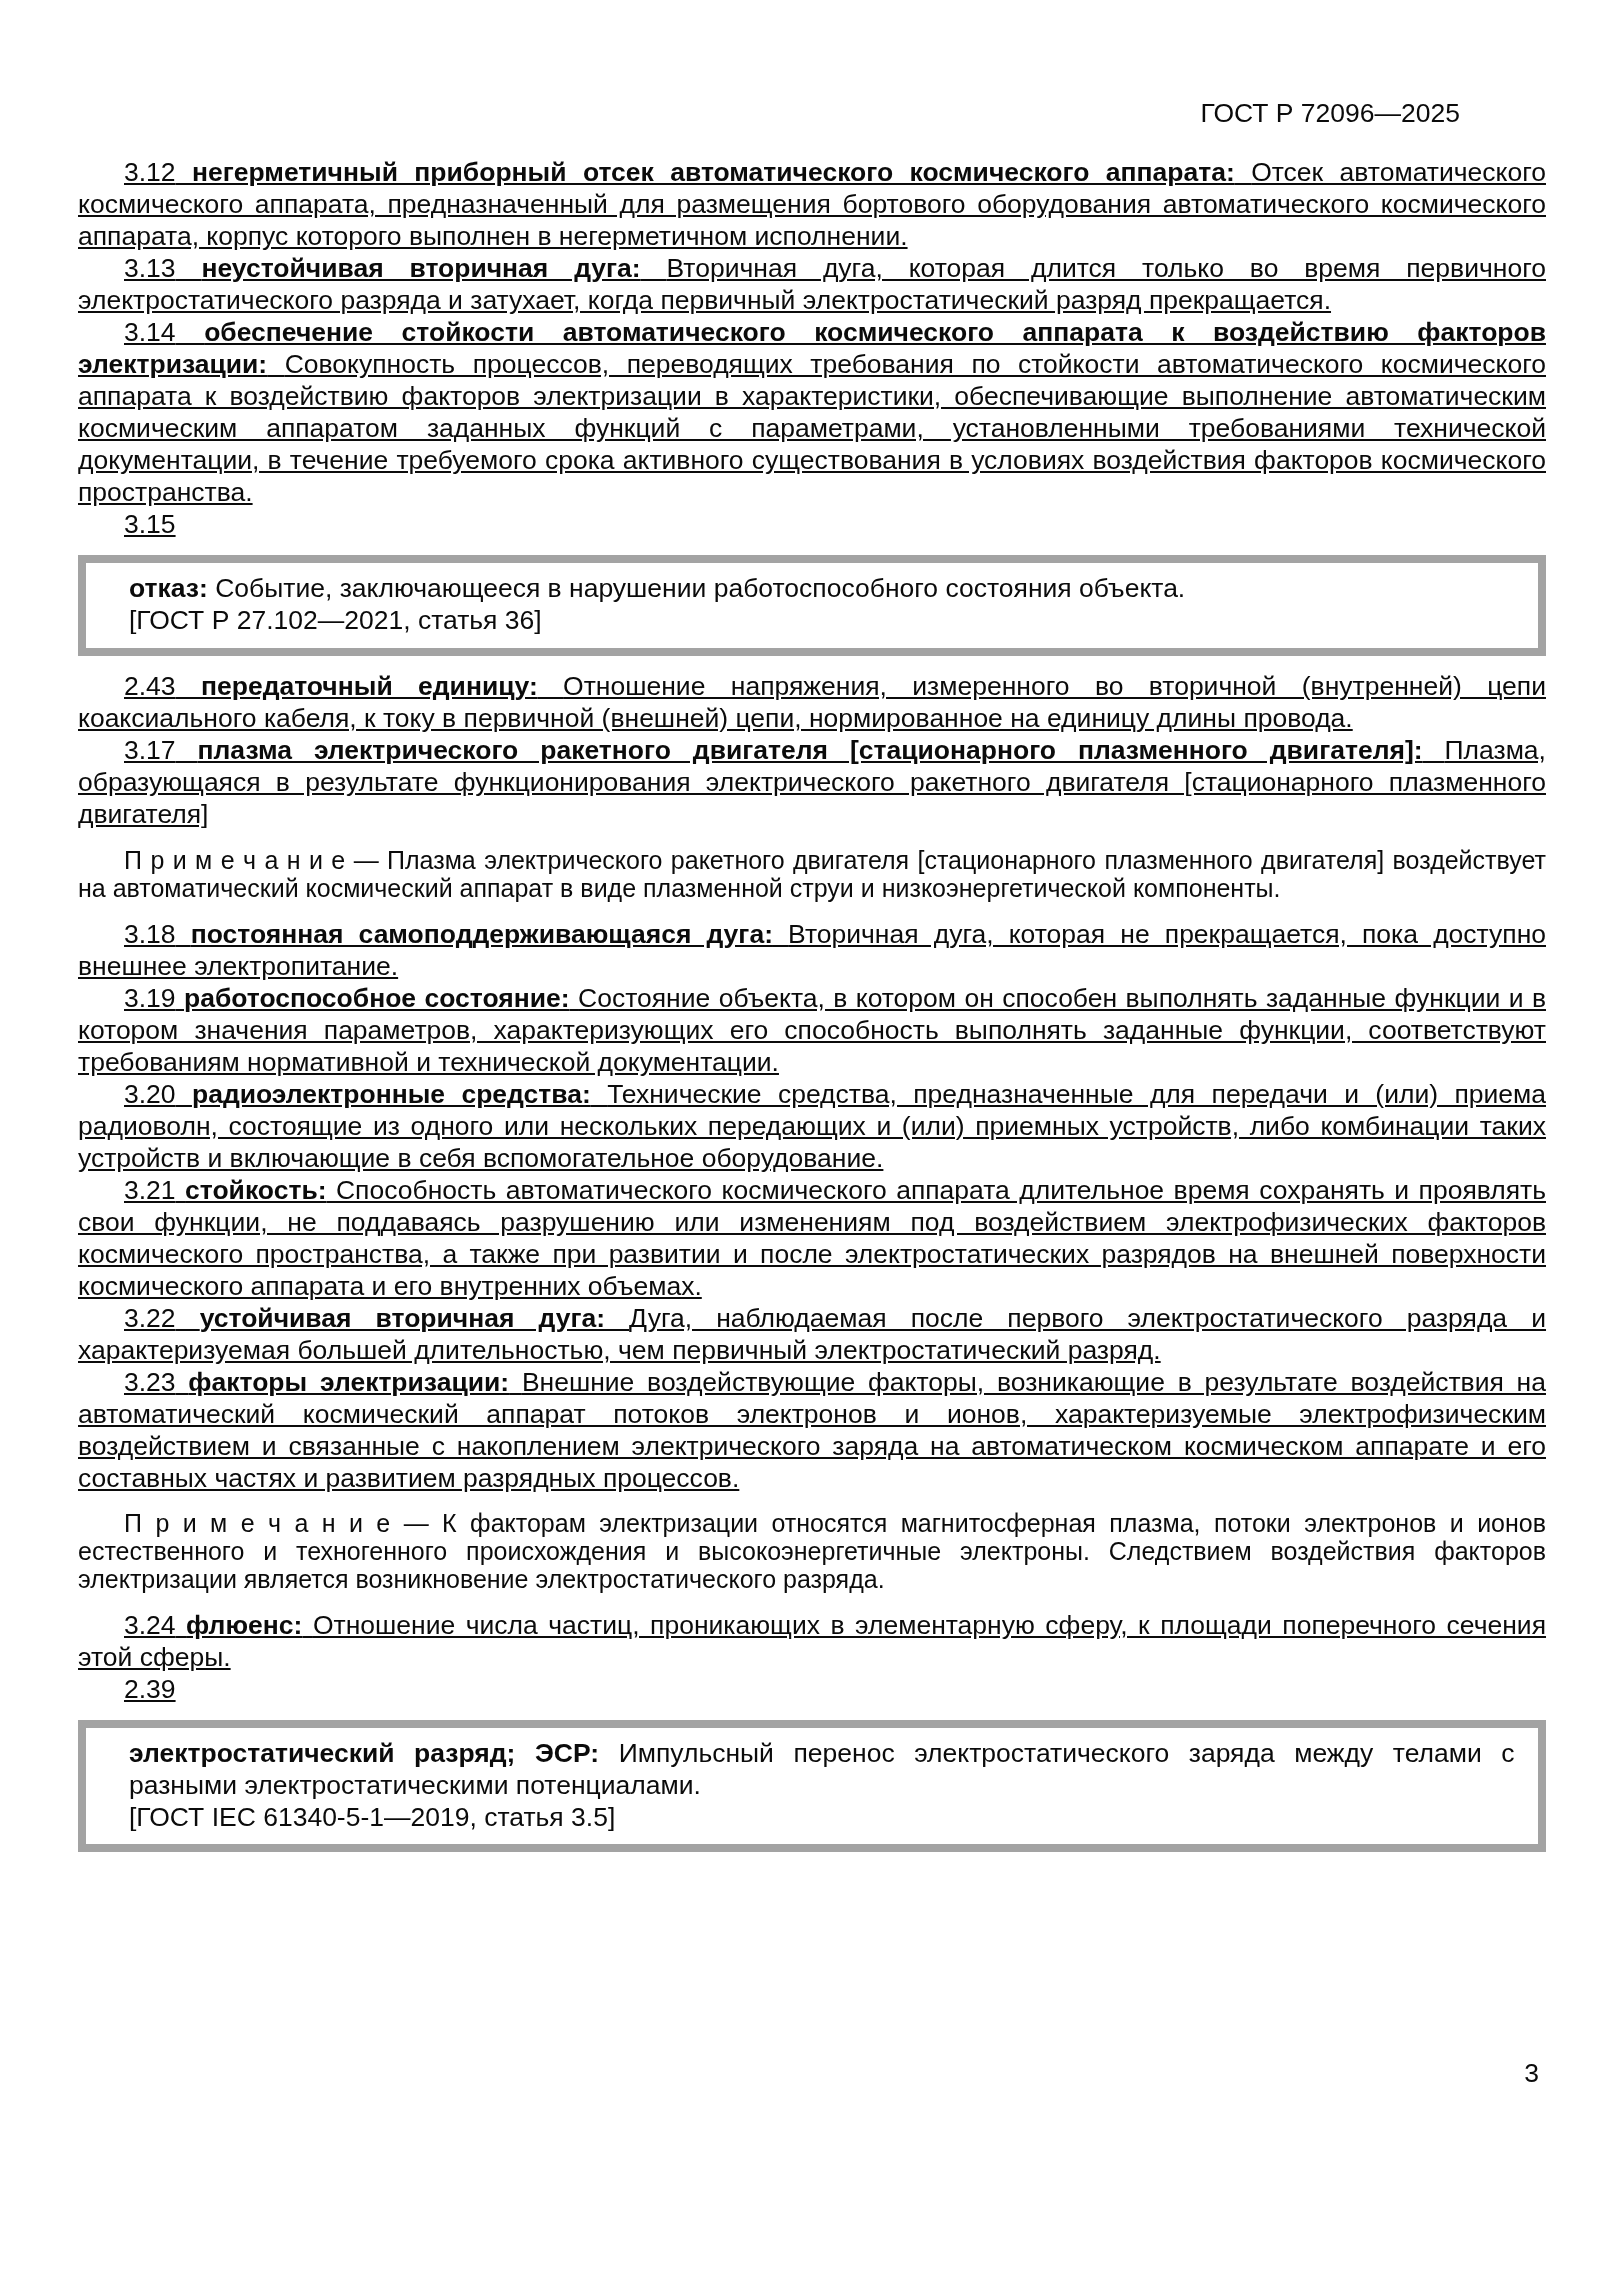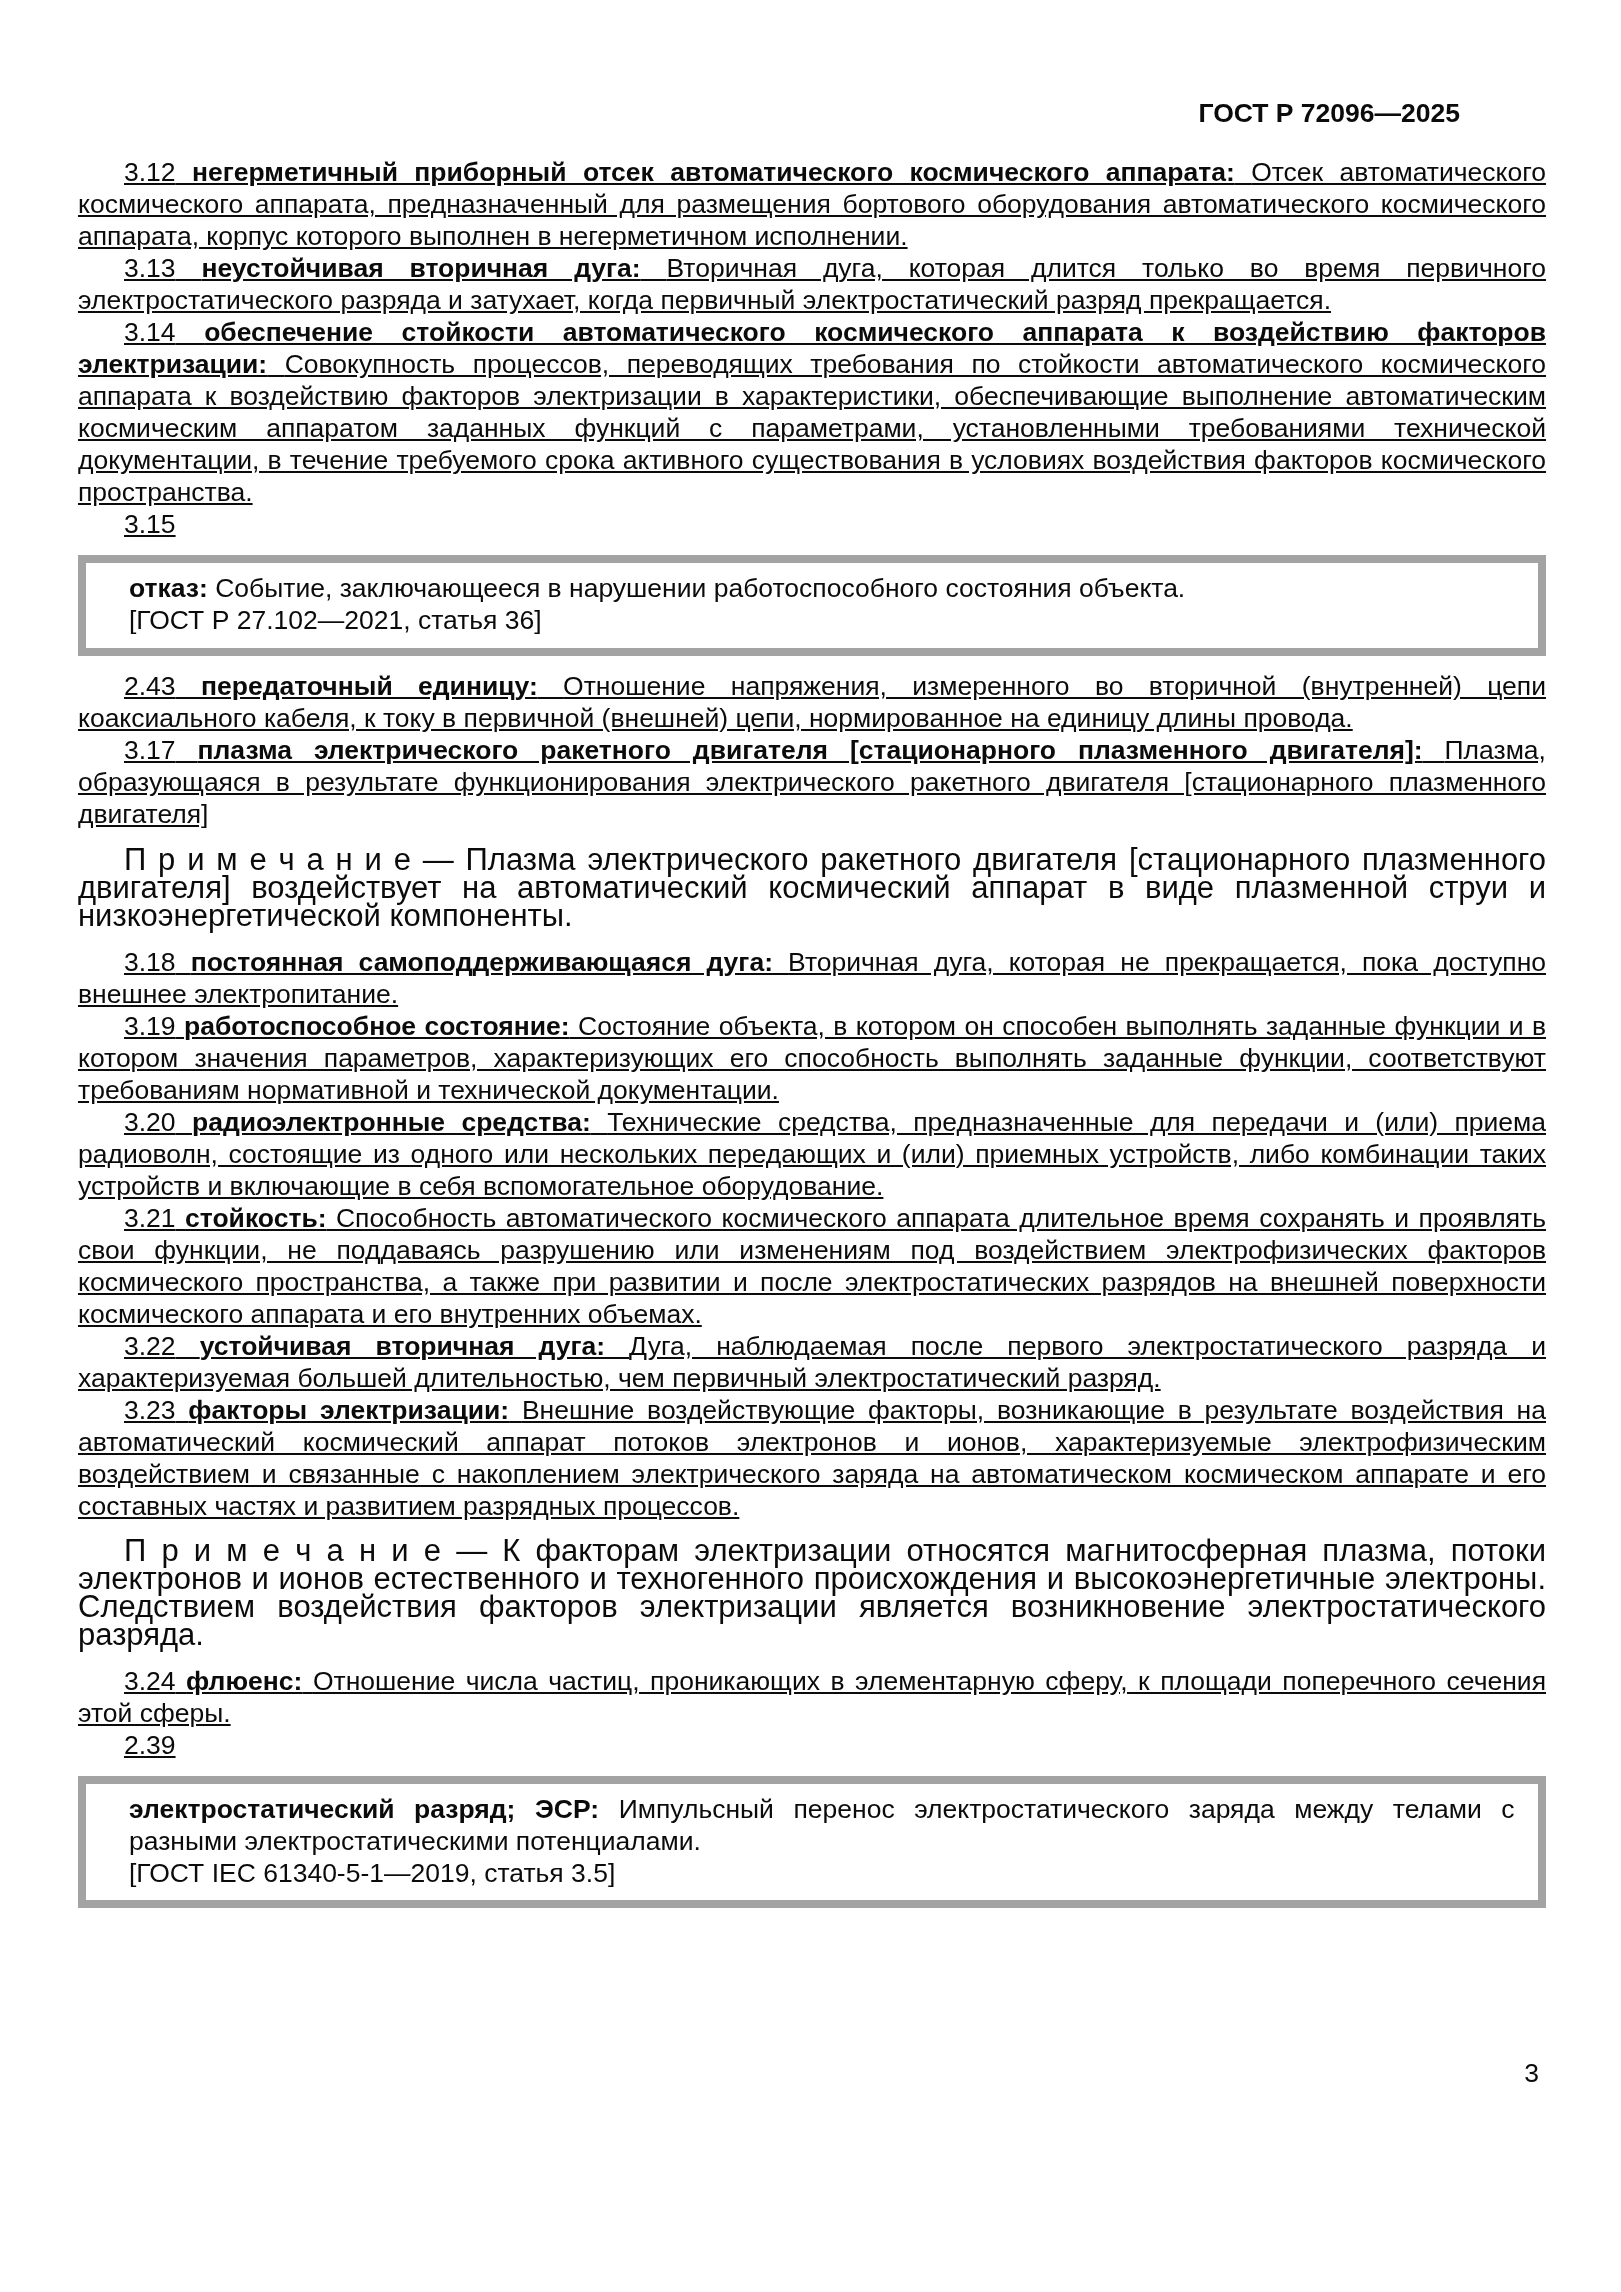--- a/index.html
+++ b/index.html
@@ -14,38 +14,38 @@
     .page {
       position: absolute;
       top: 0; left: 0;
       width: 1621px;
       height: 2293px;
       box-sizing: border-box;
       padding: 98px 75px 0 78px;
     }
     .doc-header {
       text-align: right;
-      font-weight: 700;
+      font-weight: 400;
       font-size: 26.5px;
       line-height: 31px;
       margin: 0 86px 27.4px 0;
       white-space: nowrap;
     }
     .body-text {
       font-size: 26.5px;
       line-height: 32px;
       text-align: justify;
       hyphens: auto;
       -webkit-hyphens: auto;
     }
     p { margin: 0; }
     .para { text-indent: 46px; text-decoration: underline; }
     .bold { font-weight: 700; }
     .note {
-      font-size: 31px;
+      font-size: 25px;
       line-height: 28px;
       text-indent: 46px;
       text-align: justify;
       margin: 15.7px 0;
     }
     .def-box {
       border: 8px solid #a3a3a3;
       margin: 14.7px 0;
       padding: 8.8px 23.5px 11.8px 43px;
       text-align: justify;

